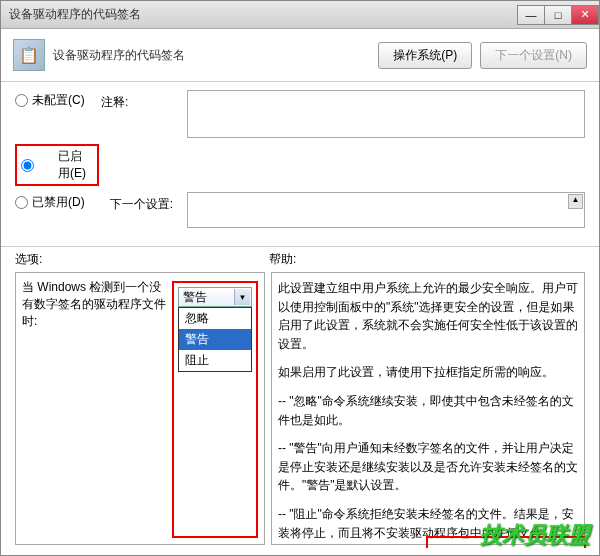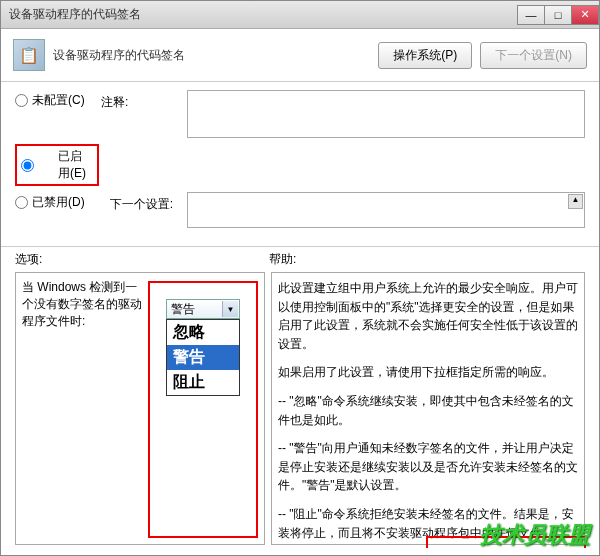--- a/index.html
+++ b/index.html
@@ -29,25 +29,25 @@
     .platform-label { width: 80px; text-align: right; padding-right: 8px; padding-top: 4px; }
     .platform-box { flex: 1; height: 36px; border: 1px solid #aaa; background: #fff; padding: 4px 6px; font-size: 12px; position: relative; }
     .scroll-up { position: absolute; right: 1px; top: 1px; width: 15px; height: 15px; background: #e5e5e5; border: 1px solid #aaa; font-size: 8px; text-align: center; }
     
     .labels-row { display: flex; padding: 4px 14px; border-top: 1px solid #ccc; }
     .labels-row .left-label { width: 254px; }
     
     .split-area { display: flex; flex: 1; padding: 0 14px 10px 14px; gap: 6px; overflow: hidden; }
     .left-panel { width: 250px; border: 1px solid #aaa; background: #fff; padding: 6px; display: flex; }
     .detection-text { font-size: 12px; line-height: 1.4; margin-bottom: 8px; }
-    .dropdown-wrap { border: 2px solid #e00; padding: 16px; margin-top: 2px; }
+    .dropdown-wrap { border: 2px solid #e00; padding: 4px; margin-top: 2px; }
     .dropdown-btn { width: 74px; height: 20px; border: 1px solid #7a9; background: linear-gradient(to bottom, #fff, #e8f0f8); display: flex; align-items: center; padding: 0 4px; position: relative; font-size: 12px; }
     .dropdown-arrow { position: absolute; right: 1px; top: 1px; width: 16px; height: 16px; background: linear-gradient(to bottom, #e8f0f8, #c8d8e8); border-left: 1px solid #aac; display: flex; align-items: center; justify-content: center; font-size: 8px; }
     .dropdown-list { border: 1px solid #333; background: #fff; margin-top: 0; }
-    .dropdown-item { padding: 2px 6px; font-size: 16px; font-weight: bold; }
+    .dropdown-item { padding: 2px 6px; font-size: 12px; }
     .dropdown-item.selected { background: #2a6dc8; color: #fff; }
     
     .right-panel { flex: 1; border: 1px solid #aaa; background: #fff; padding: 6px; overflow-y: auto; position: relative; }
     .help-text { font-size: 12px; line-height: 1.55; }
     .help-text p { margin-bottom: 10px; }
     
     .watermark { position: absolute; bottom: 6px; right: 10px; font-size: 22px; font-weight: bold; color: #3c3; font-style: italic; text-shadow: 1px 1px 2px #060; }
     .bottom-highlight { position: absolute; bottom: 8px; right: 14px; width: 160px; height: 12px; border: 2px solid #e00; border-bottom: none; }
   </style>
 </head>

